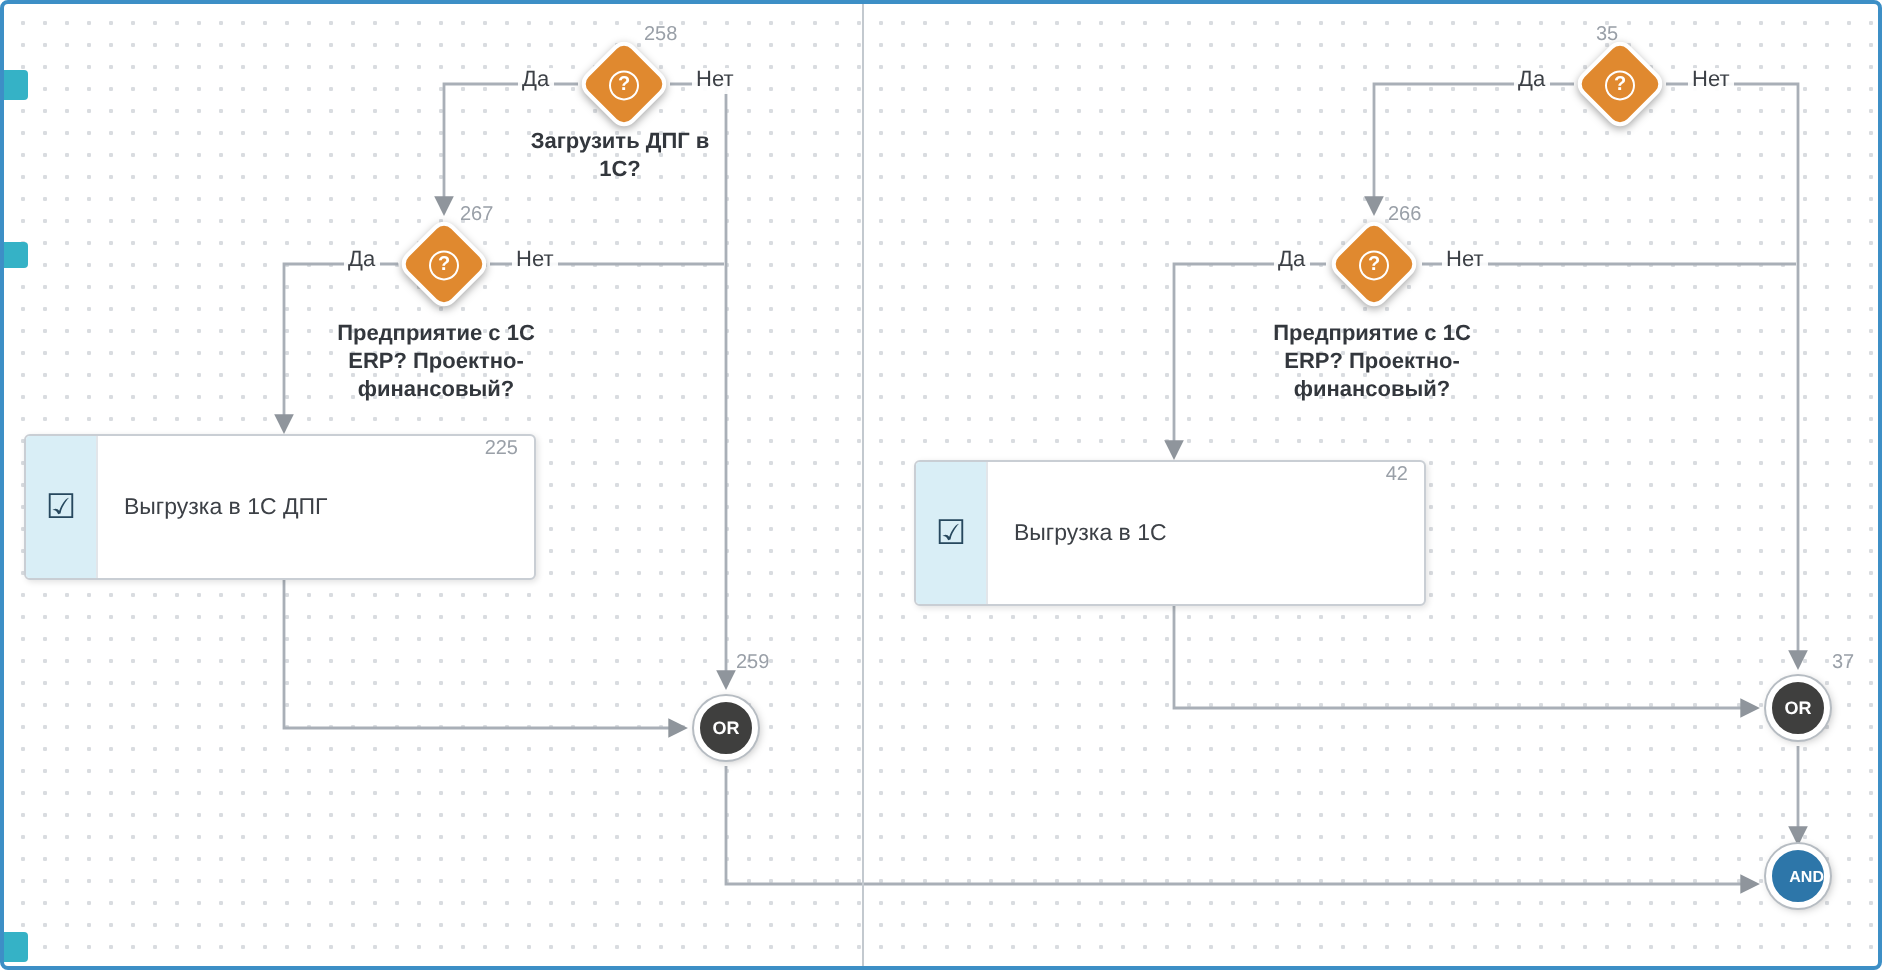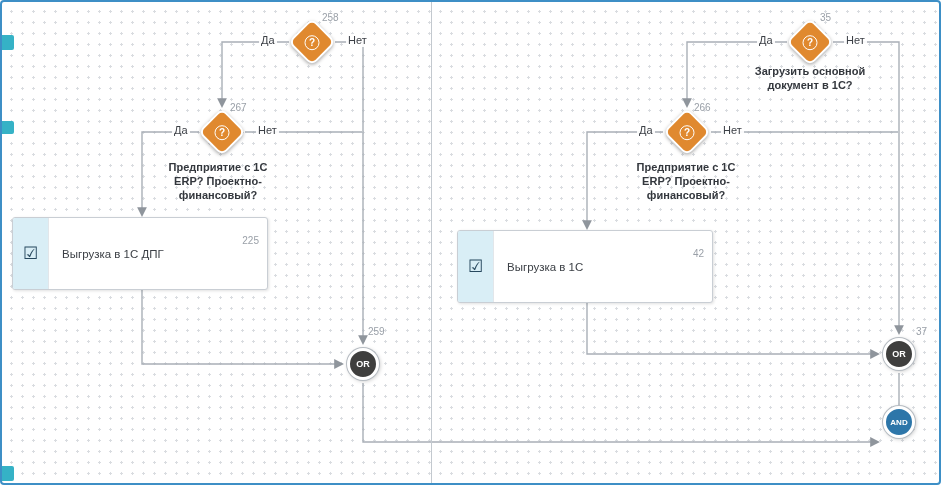--- a/index.html
+++ b/index.html
@@ -47,21 +47,21 @@
   .task .strip {
     position:absolute; left:0; top:0; bottom:0; width:36px;
     background:#d9eef6; border-right:1px solid #e2e6ea; border-radius:2px 0 0 2px;
     display:flex; align-items:center; justify-content:center;
   }
   .task .strip .icon { font-size:17px; color:#27485e; line-height:1; }
   .task .label {
     position:absolute; left:49px; top:50%; transform:translateY(-50%);
     font-size:11.5px; color:#3c4046; white-space:nowrap;
   }
-  .task .num { position:absolute; right:8px; top:17px; font-size:10px; color:#9aa0a8; }
+  .task .num { position:absolute; right:8px; top:1px; font-size:10px; color:#9aa0a8; }
 
   .num-float { position:absolute; font-size:10px; color:#9aa0a8; }
   .yn {
     position:absolute; font-size:11px; color:#3c4046;
     background:rgba(255,255,255,0.92); padding:0 2px; line-height:13px;
   }
   .q-label {
     position:absolute; font-size:11px; font-weight:600; color:#33373d;
     text-align:center; line-height:14px;
   }
@@ -102,20 +102,21 @@
   <div class="edge-marker" style="top:464px; height:15px;"></div>
 
   <span class="num-float" style="left:320px; top:10px;">258</span>
   <div class="diamond" style="left:293px; top:23px;">
     <div class="shape">
       <div class="q">?</div>
     </div>
   </div>
   <span class="yn" style="left:257px; top:32px;">Да</span>
   <span class="yn" style="left:344px; top:32px;">Нет</span>
+  <div class="q-label" style="left:252px; top:62px; width:112px;">Загрузить ДПГ в 1С?</div>
 
   <span class="num-float" style="left:228px; top:100px;">267</span>
   <div class="diamond" style="left:203px; top:113px;">
     <div class="shape">
       <div class="q">?</div>
     </div>
   </div>
   <span class="yn" style="left:170px; top:122px;">Да</span>
   <span class="yn" style="left:254px; top:122px;">Нет</span>
   <div class="q-label" style="left:152px; top:158px; width:128px;">Предприятие с 1С ERP? Проектно-финансовый?</div>
@@ -126,29 +127,28 @@
     </div>
     <span class="label">Выгрузка в 1С ДПГ</span>
     <span class="num">225</span>
   </div>
 
   <span class="num-float" style="left:366px; top:324px;text-align:right;">259</span>
   <div class="gateway or" style="left:345px; top:346px;">
     <span>OR</span>
   </div>
 
-  <span class="num-float" style="left:818px; top:10px;">35</span>
+  <span class="num-float" style="left:796px; top:10px;">35</span>
   <div class="diamond" style="left:791px; top:23px;">
     <div class="shape">
       <div class="q">?</div>
     </div>
   </div>
   <span class="yn" style="left:755px; top:32px;">Да</span>
   <span class="yn" style="left:842px; top:32px;">Нет</span>
-  <div class="q-label" style="left:752px; top:62px; width:112px;">Загрузить основной документ в 1С?</div>
 
   <span class="num-float" style="left:692px; top:100px;">266</span>
   <div class="diamond" style="left:668px; top:113px;">
     <div class="shape">
       <div class="q">?</div>
     </div>
   </div>
   <span class="yn" style="left:635px; top:122px;">Да</span>
   <span class="yn" style="left:719px; top:122px;">Нет</span>
   <div class="q-label" style="left:620px; top:158px; width:128px;">Предприятие с 1С ERP? Проектно-финансовый?</div>
@@ -160,17 +160,17 @@
     <span class="label">Выгрузка в 1С</span>
     <span class="num">42</span>
   </div>
 
   <span class="num-float" style="left:914px; top:324px;">37</span>
   <div class="gateway or" style="left:881px; top:336px;">
     <span>OR</span>
   </div>
 
   <span class="num-float" style="left:912px; top:402px;margin-left:39px;">196</span>
-  <div class="gateway and" style="left:881px; top:404px;">
+  <div class="gateway and" style="left:881px; top:420px;justify-content:flex-end;">
     <span>AND</span>
   </div>
 
 </div>
 
 </body></html>

